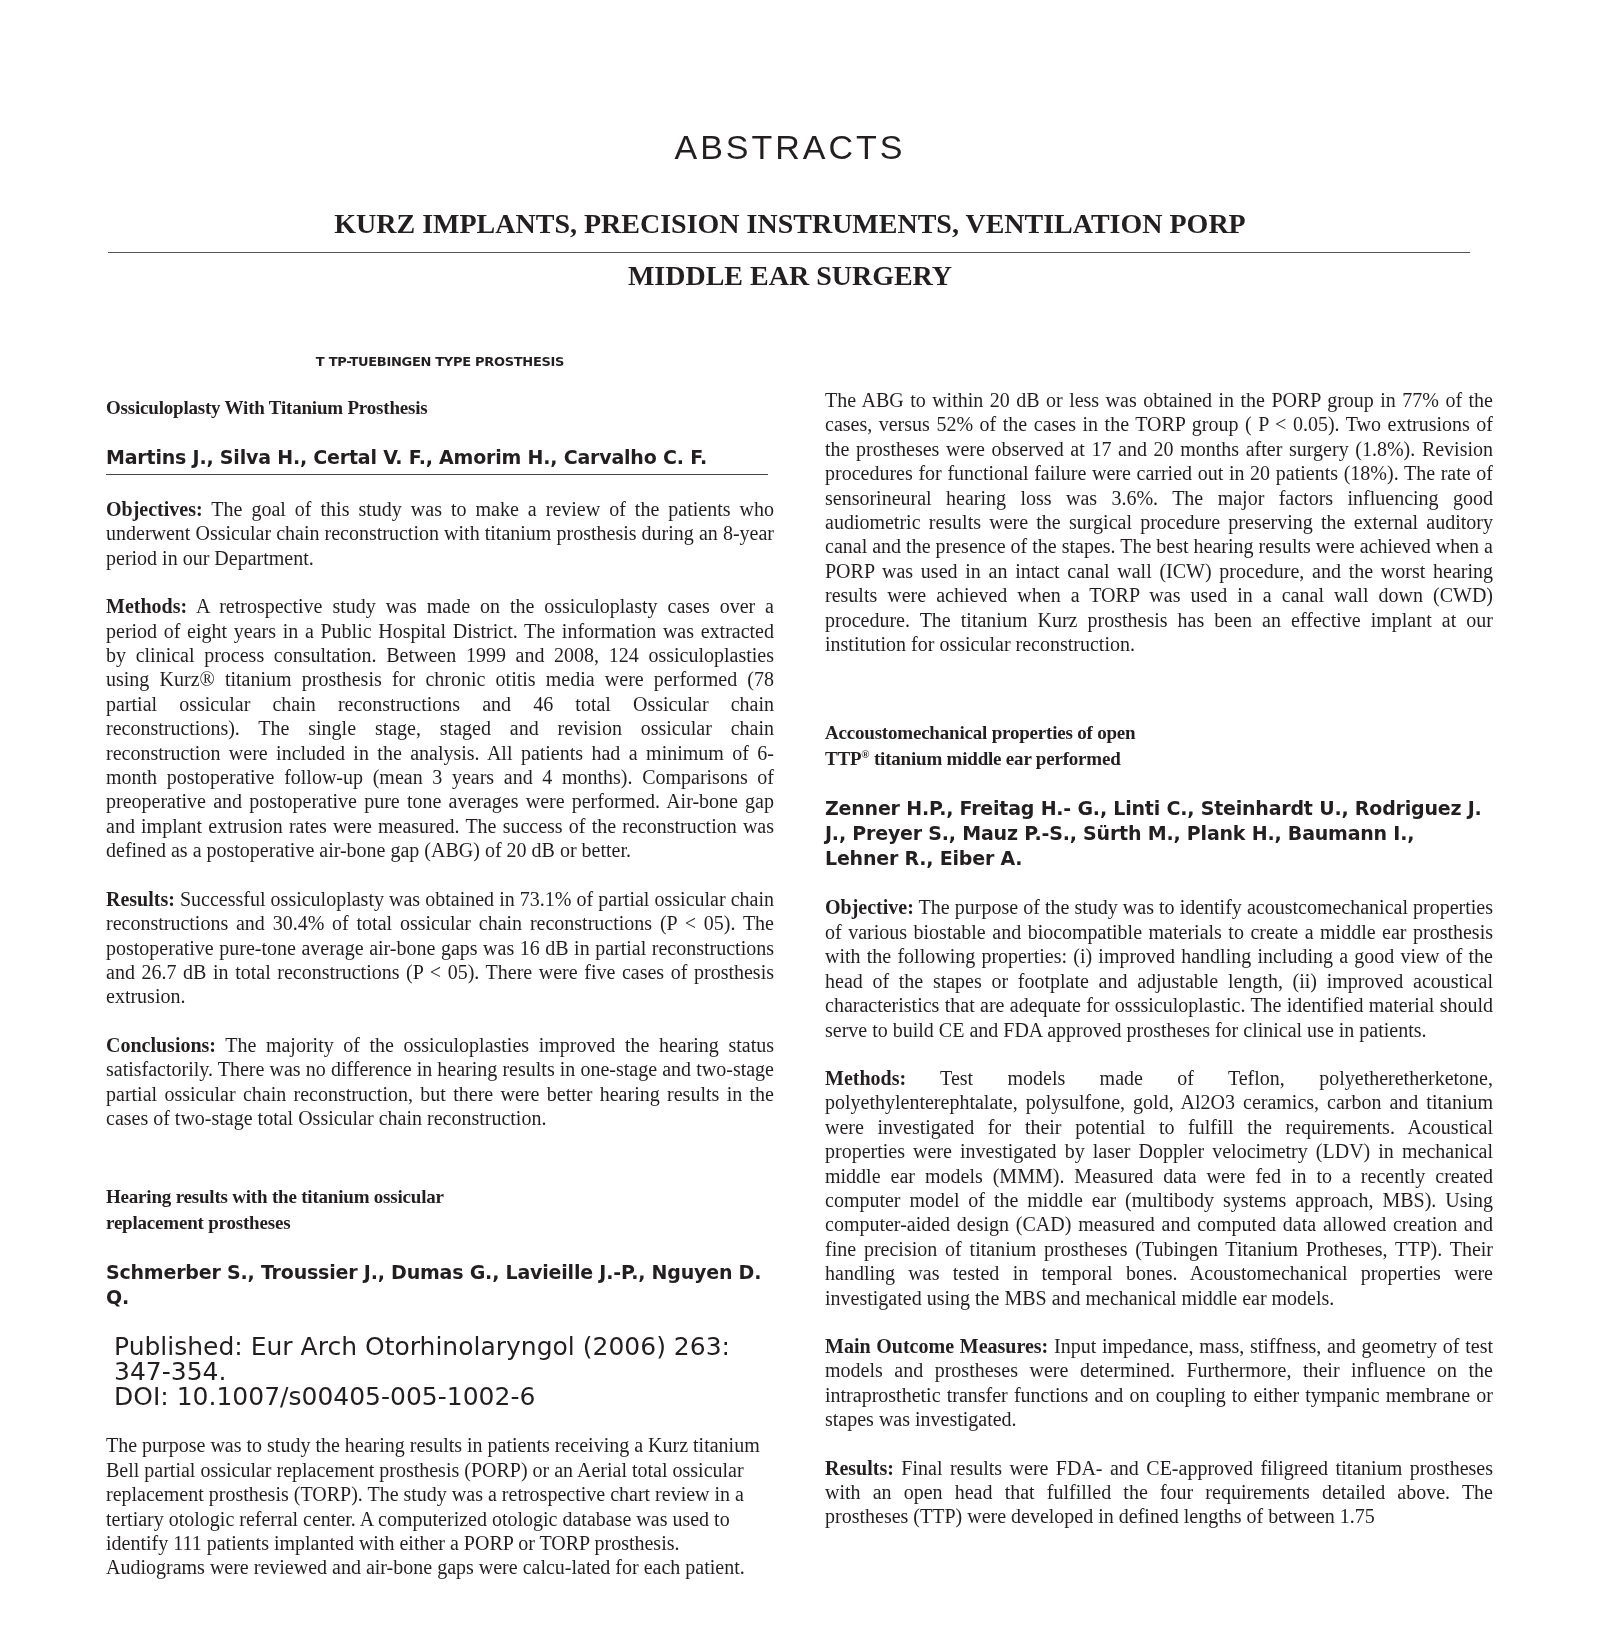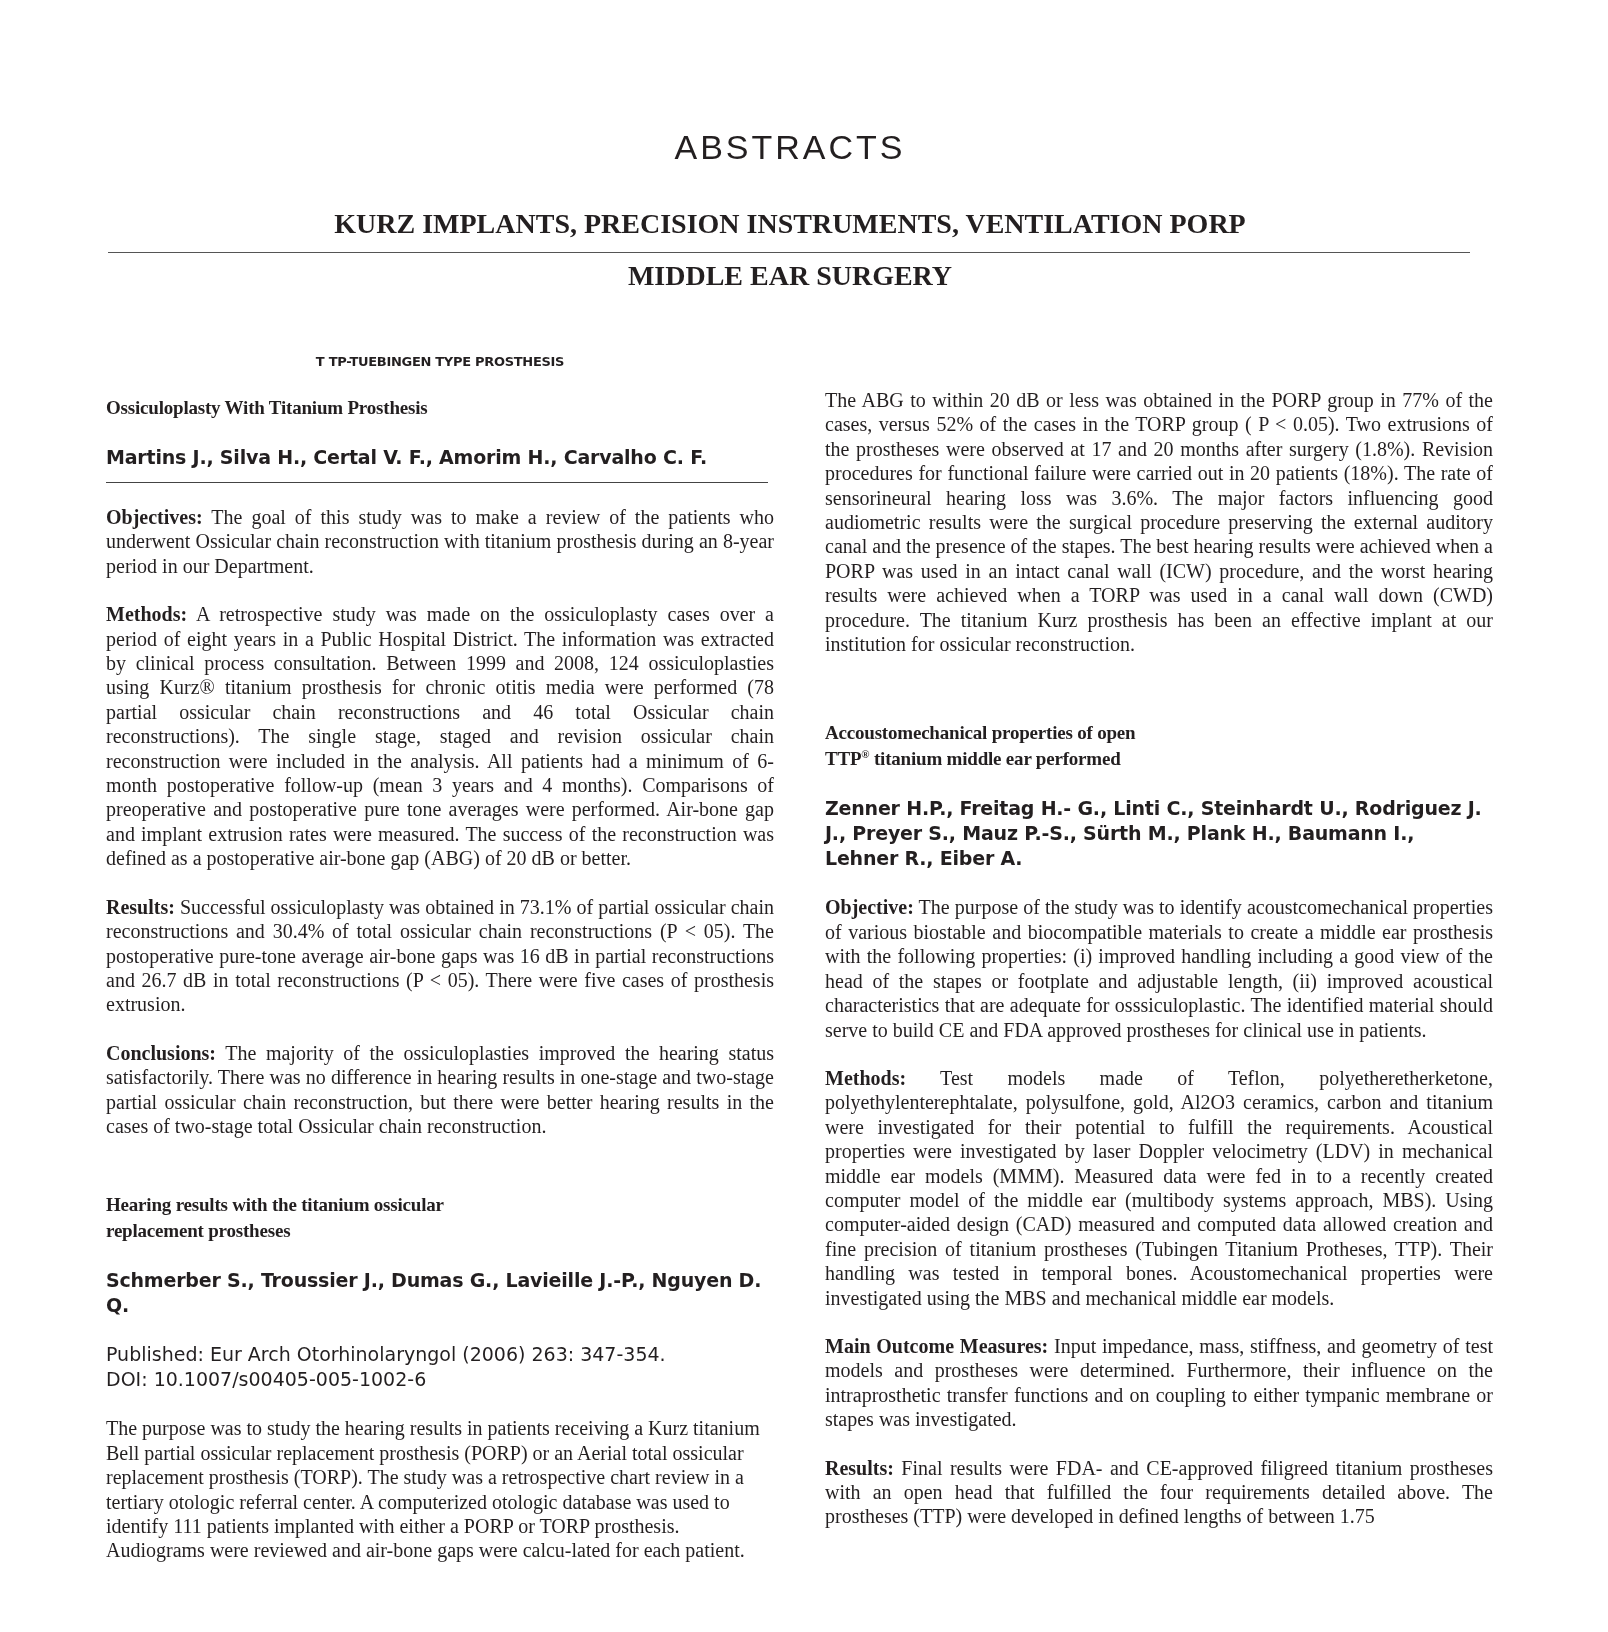--- a/index.html
+++ b/index.html
@@ -71,37 +71,37 @@
     .authors {
       font-family: "DejaVu Sans", sans-serif;
       font-weight: bold;
       font-size: 19px;
       line-height: 25px;
       margin: 0 0 24px 0;
       letter-spacing: -0.2px;
     }
     .authors.underlined {
       border-bottom: 1.5px solid #444;
-      padding-bottom: 12px;
+      padding-bottom: 4px;
       width: 662px;
       margin-bottom: 22px;
     }
     .para {
       font-family: "Liberation Serif", serif;
       font-size: 20px;
       line-height: 24.4px;
       text-align: justify;
       margin: 0 0 24px 0;
     }
     .para .lbl { font-weight: bold; }
     .pub-sans {
       font-family: "DejaVu Sans", sans-serif;
-      font-size: 19px;
+      font-size: 25px;
       line-height: 25px;
-      margin: 0 0 24px 0;
+      margin: 0 0 24px 8px;
     }
     .para.left-align { text-align: left; }
     .gap-lg { height: 40px; }
     .gap-md { height: 30px; }
     sup { font-size: 11px; vertical-align: super; line-height: 0; }
   </style>
 </head>
 <body>
 
 <h1 class="page-title">ABSTRACTS</h1>

